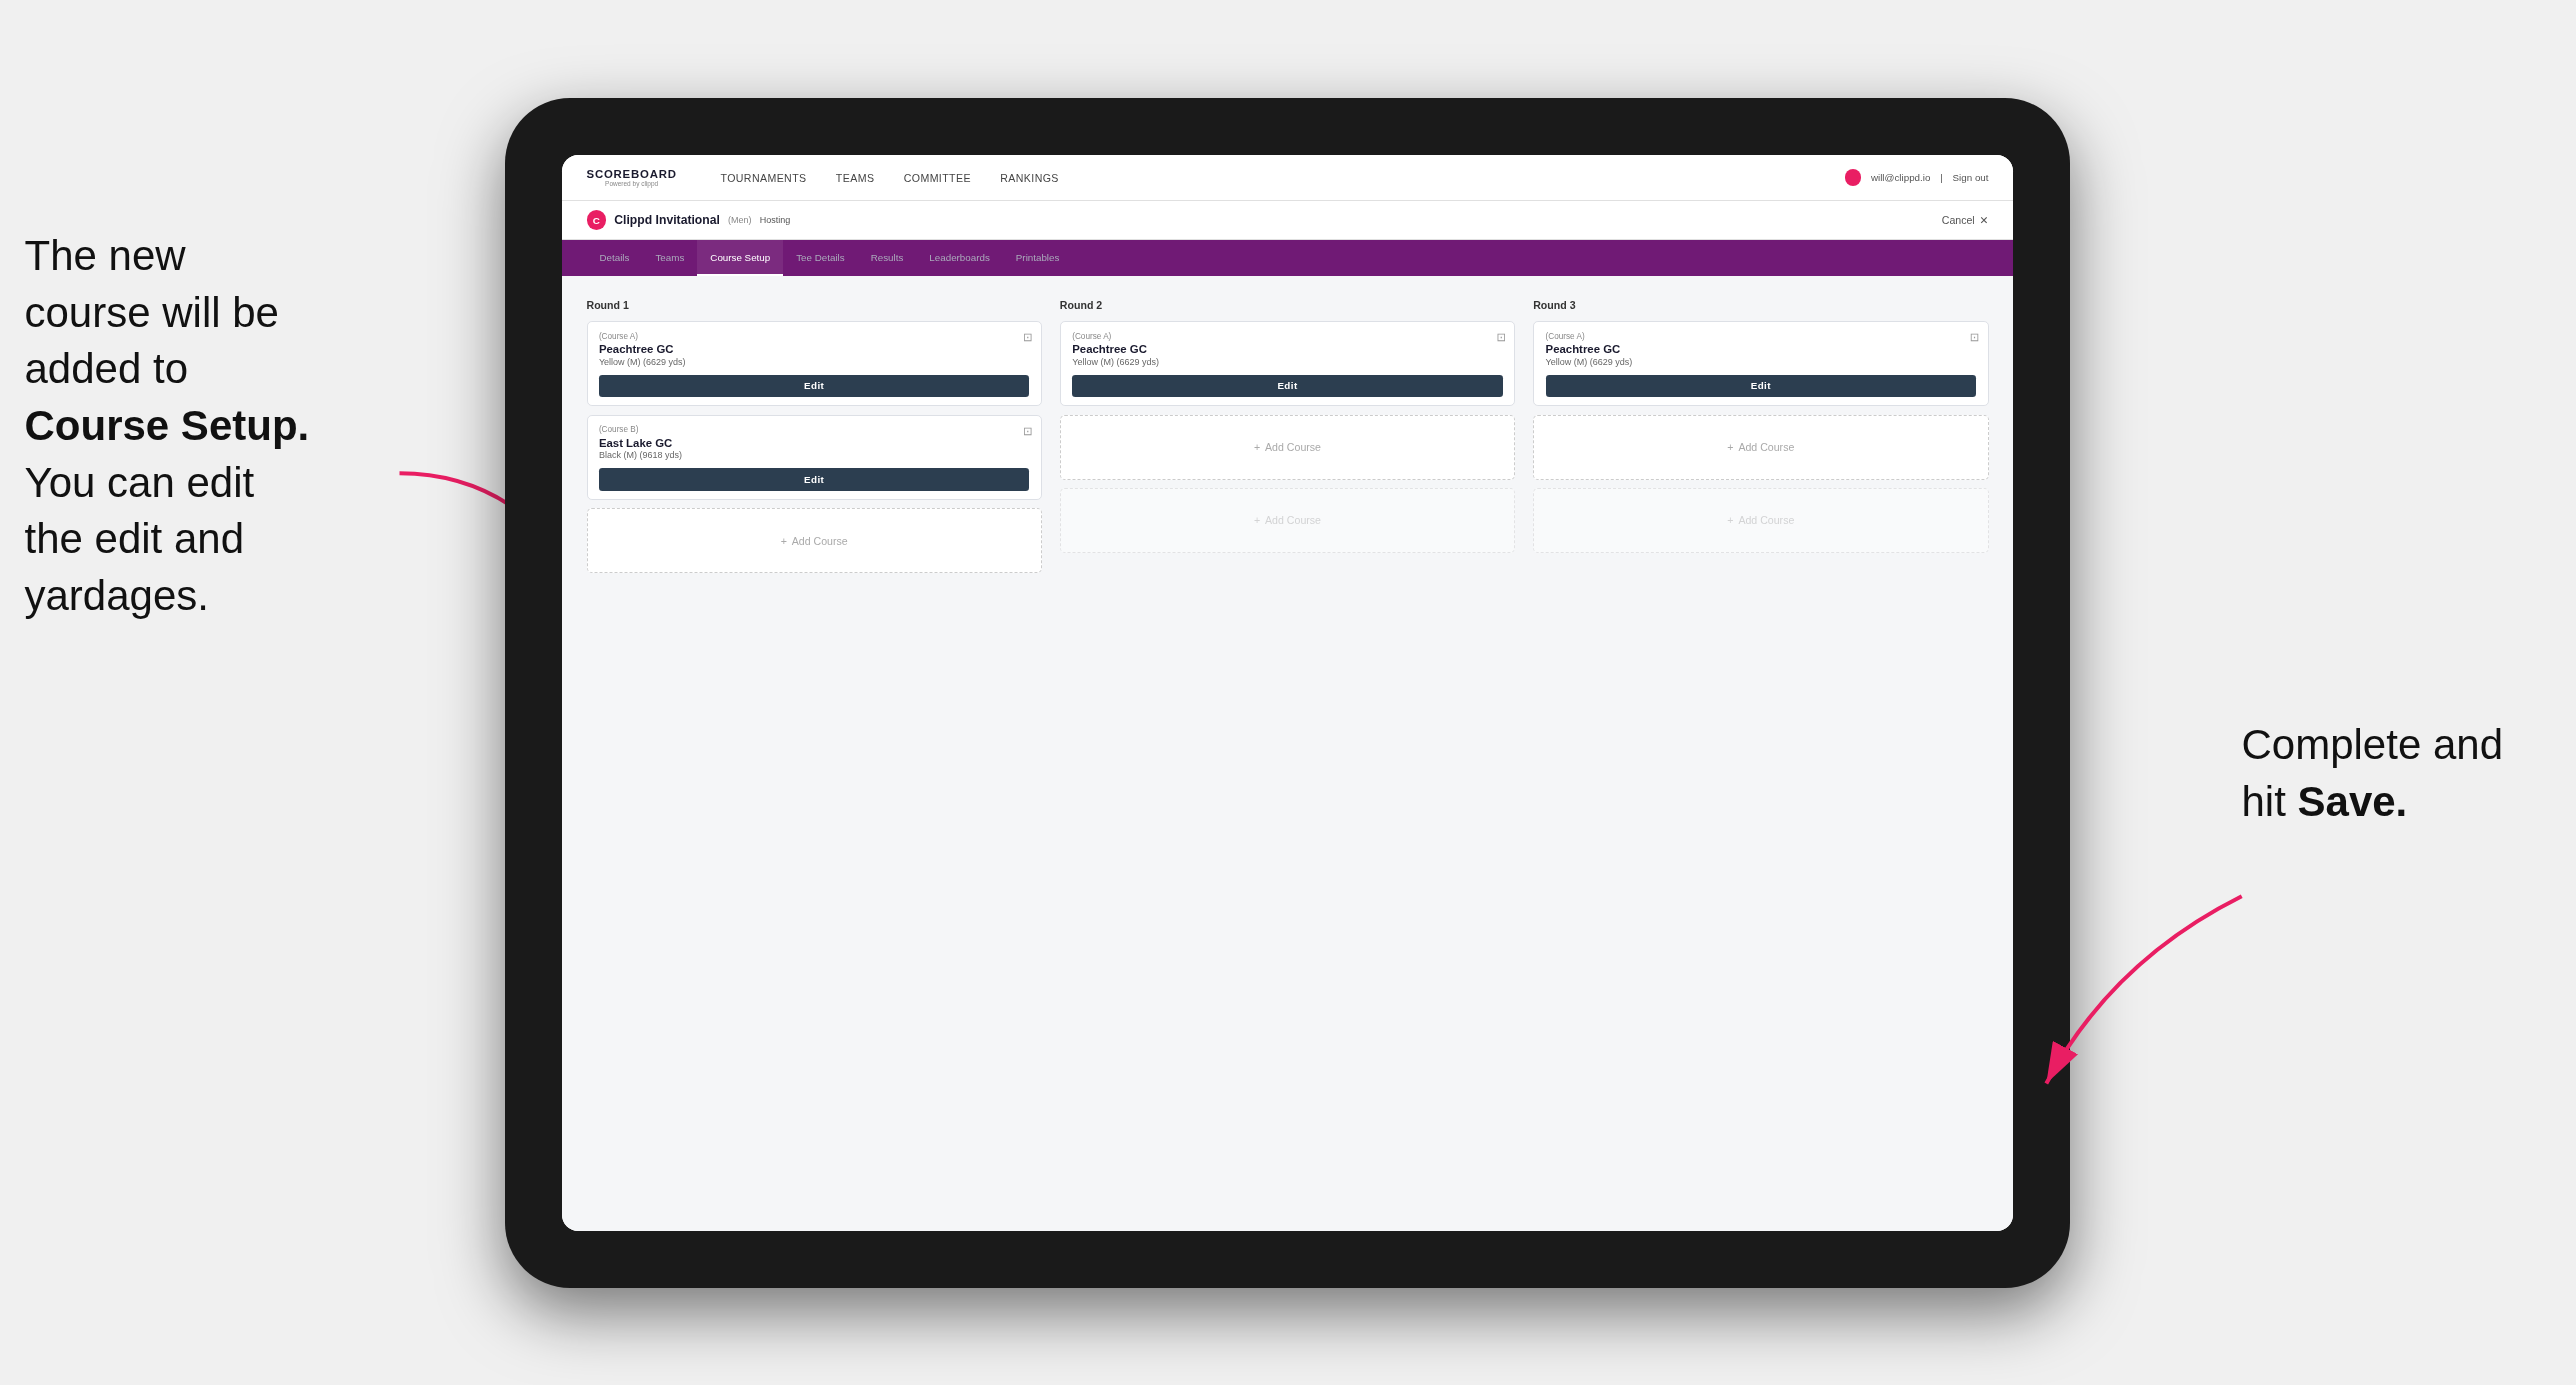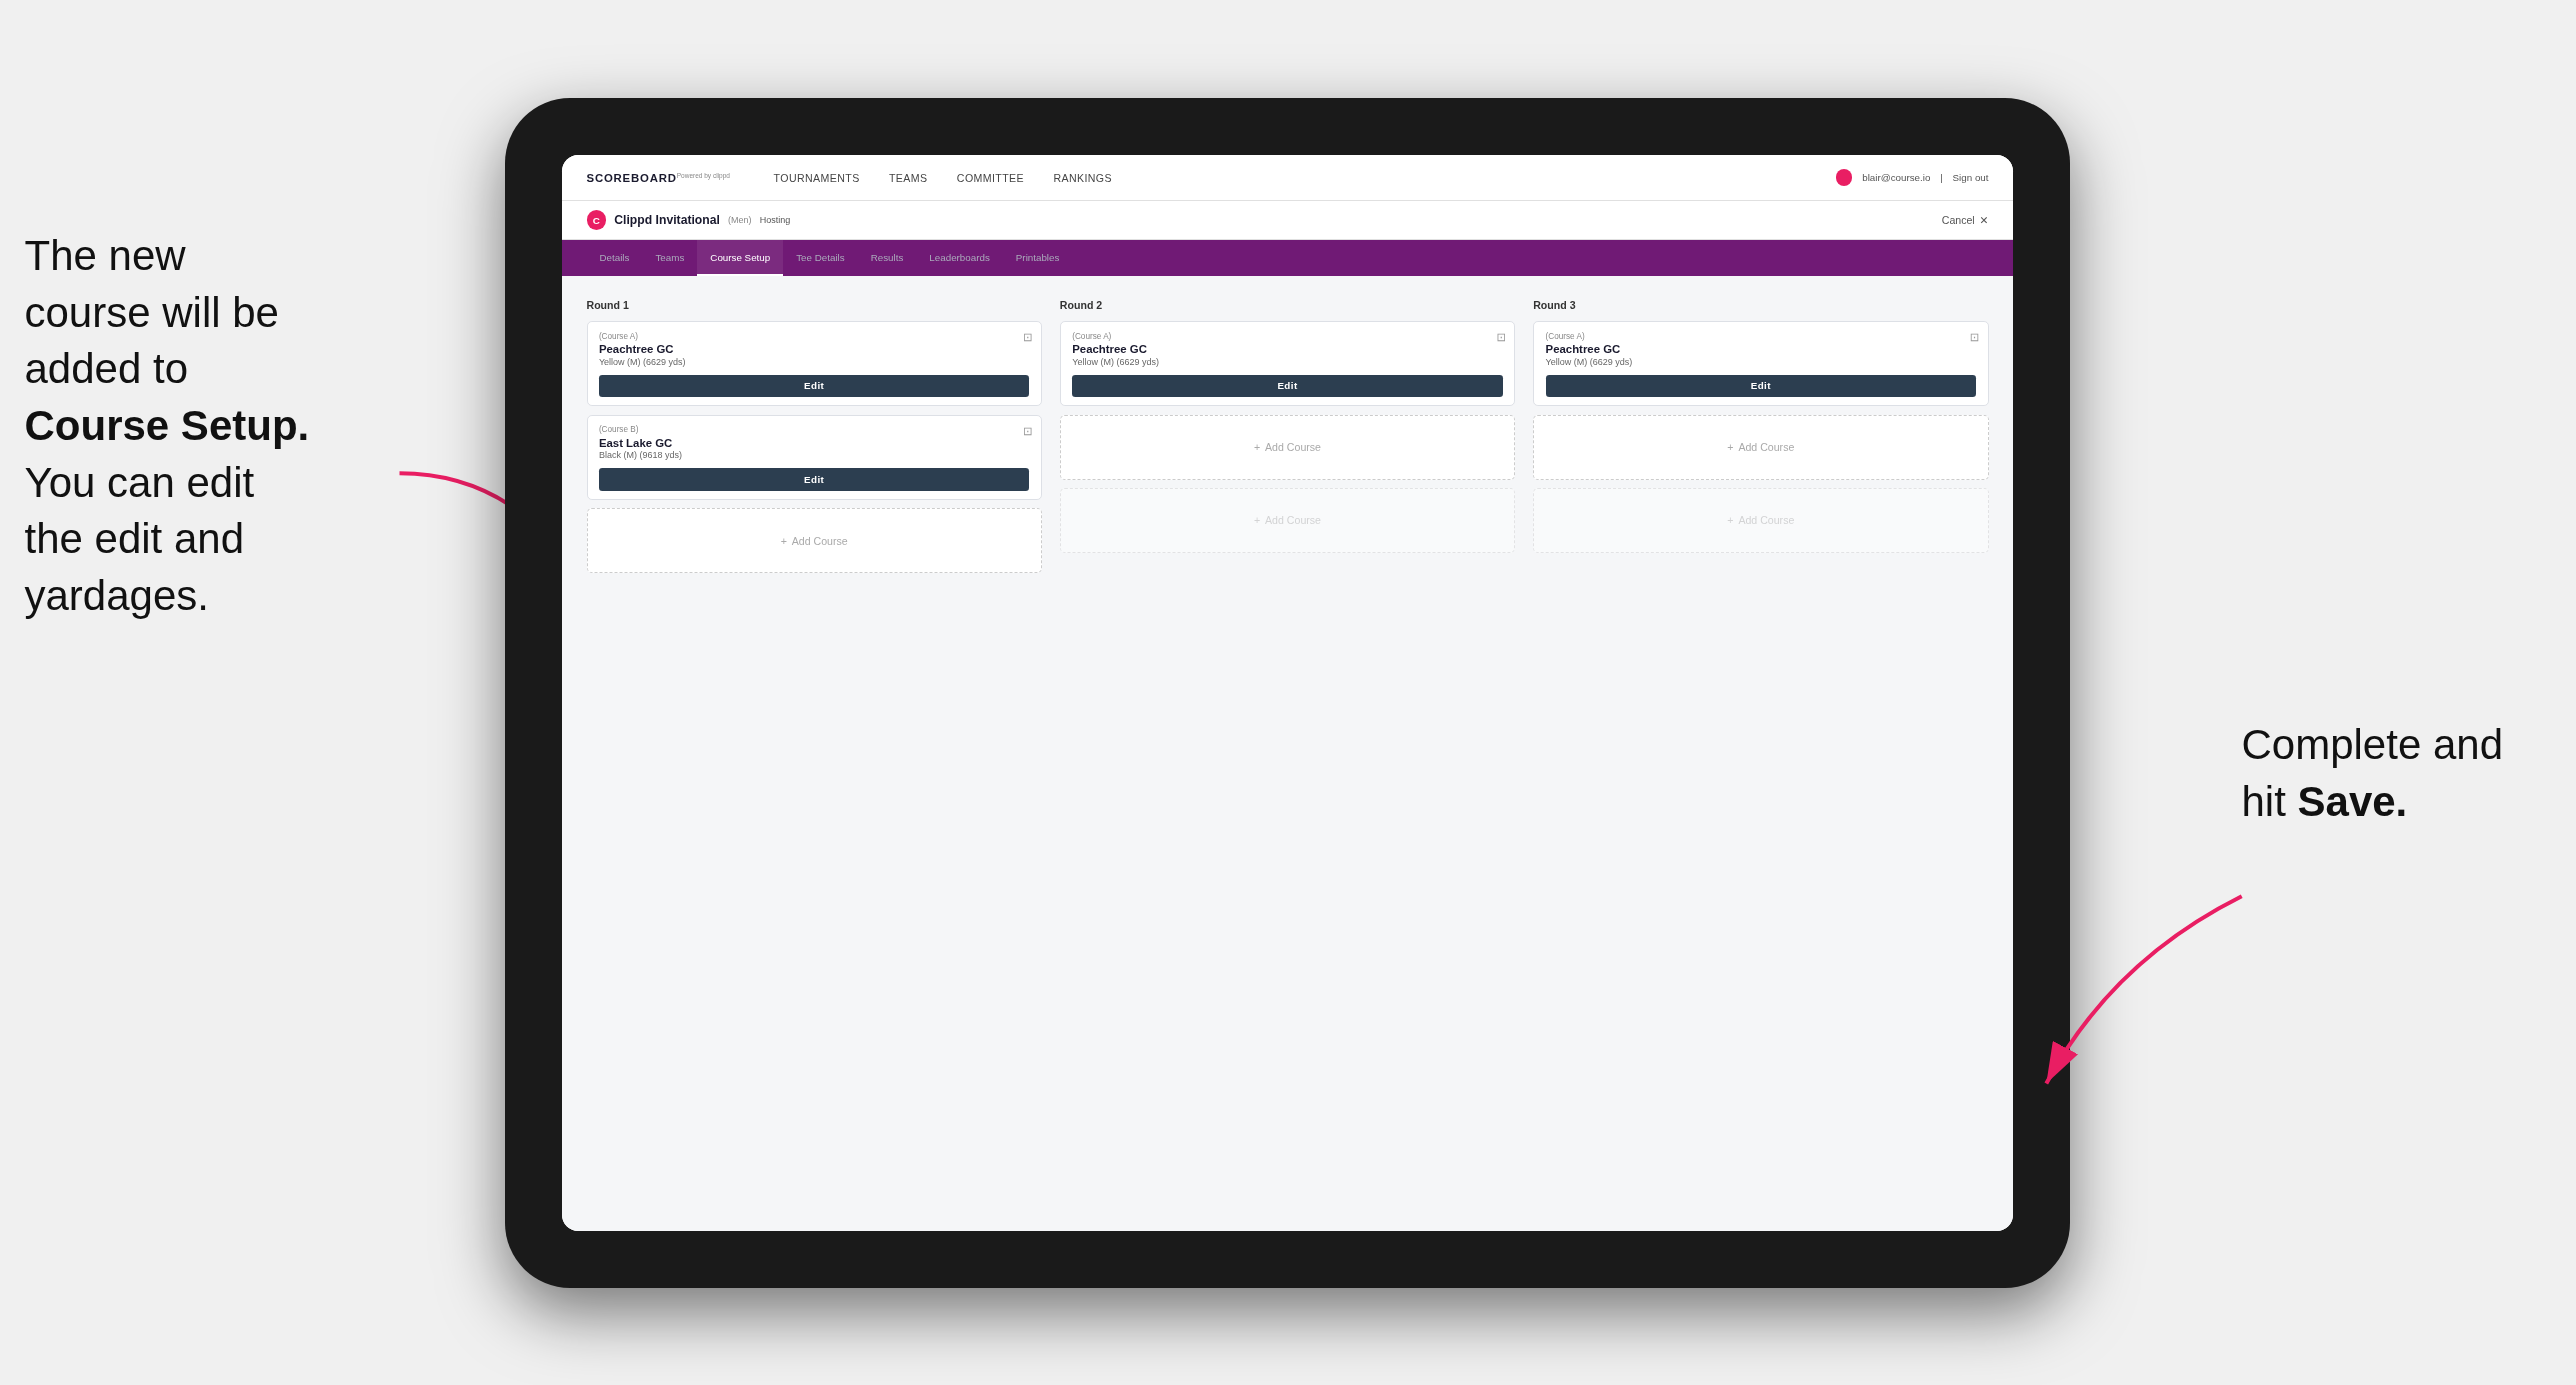--- a/index.html
+++ b/index.html
@@ -87,20 +87,21 @@
       padding: 0 24.5px;
       height: 46px;
       display: flex;
       align-items: center;
       gap: 0;
       flex-shrink: 0;
     }
 
     .scoreboard-logo {
       display: flex;
+      flex-direction: column;
       margin-right: 29px;
       text-align: center;
     }
     .scoreboard-logo .logo-title {
       font-size: 11.4px;
       font-weight: 800;
       color: #1a1a2e;
       letter-spacing: 0.8px;
     }
     .scoreboard-logo .logo-sub {
@@ -344,21 +345,21 @@
         <span class="logo-sub">Powered by clippd</span>
       </div>
       <div class="nav-links">
         <a class="nav-link">TOURNAMENTS</a>
         <a class="nav-link">TEAMS</a>
         <a class="nav-link">COMMITTEE</a>
         <a class="nav-link">RANKINGS</a>
       </div>
       <div class="nav-right">
         <span class="user-icon"></span>
-        <span>blair@course.io</span>
+        <span>will@clippd.io</span>
         <span>|</span>
         <span class="sign-out">Sign out</span>
       </div>
     </div>
 
     <div class="sub-header">
       <div class="tournament-title">
         <div class="c-logo">C</div>
         <span>Clippd Invitational</span>
         <span class="men-badge">(Men)</span>

